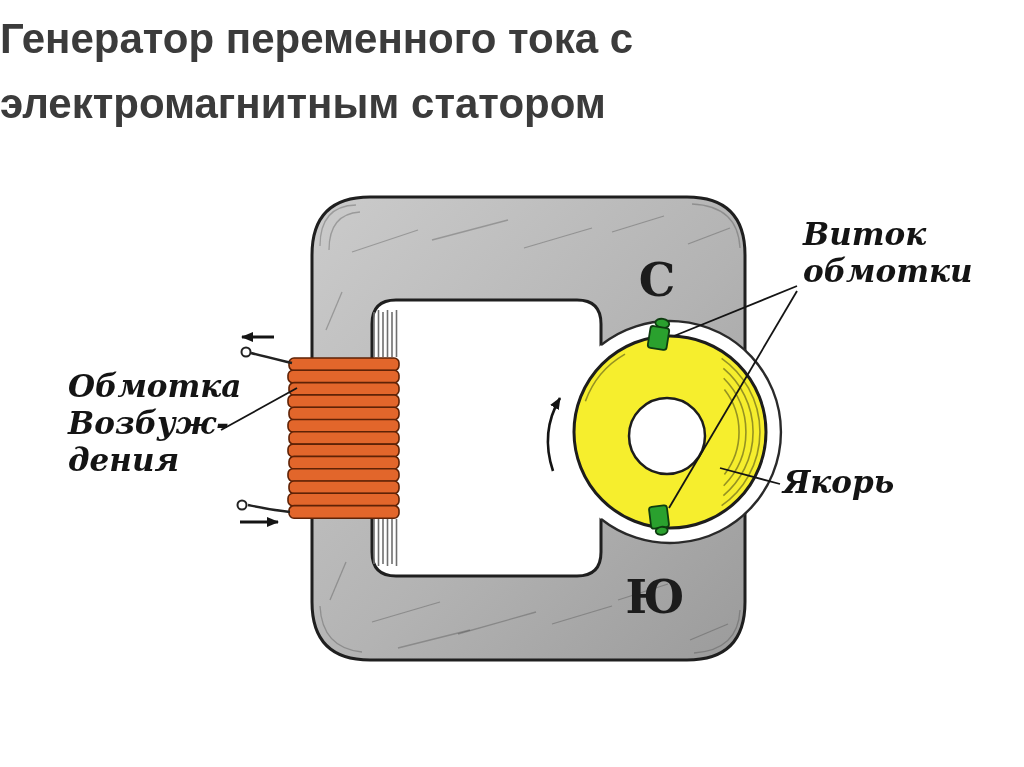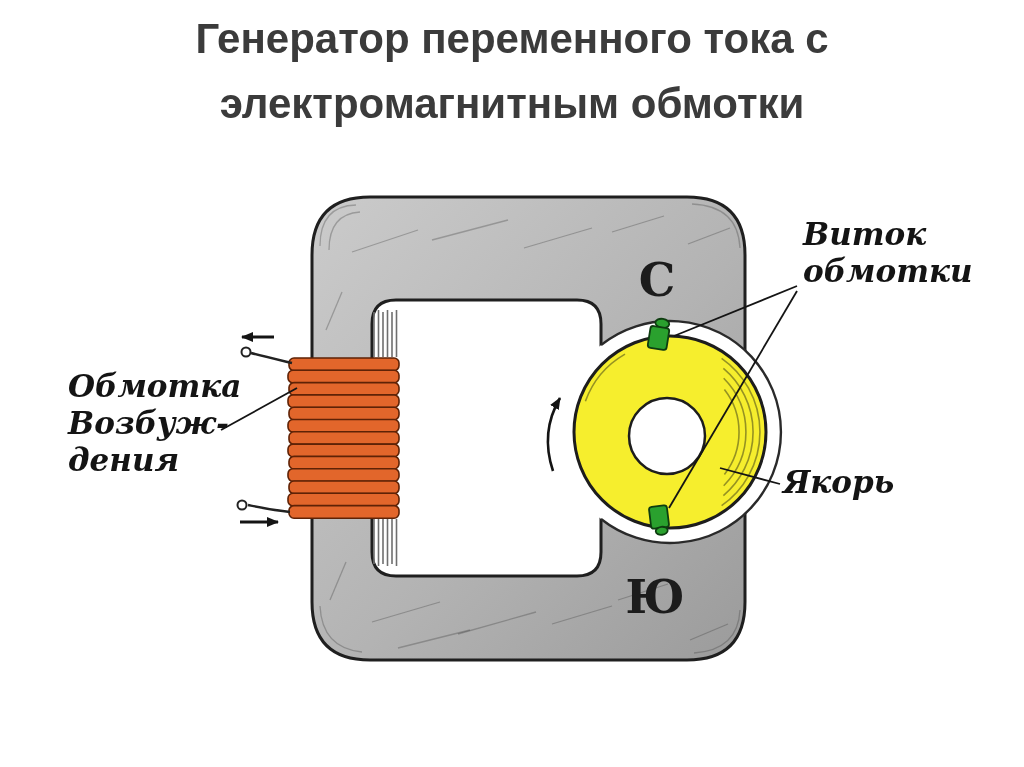--- a/index.html
+++ b/index.html
@@ -2,39 +2,39 @@
 <html><head>
 <meta charset="utf-8">
 <style>
   html,body{margin:0;padding:0;}
   body{
     width:1024px;height:767px;background:#ffffff;overflow:hidden;position:relative;
     font-family:"Liberation Sans",sans-serif;
   }
   .title{
     position:absolute;top:6px;left:0;width:100%;
-    text-align:center;font-weight:bold;font-size:42px;line-height:1.55;
+    font-weight:bold;font-size:42px;line-height:1.55;
     color:#3b3b3b;
   }
   .diagram-svg{position:absolute;left:0;top:0;}
   .hand{
     font-family:"DejaVu Serif",serif;font-style:italic;font-weight:bold;
     font-size:31px;fill:#141414;
   }
   .pole{
     font-family:"DejaVu Serif",serif;font-weight:bold;
     font-size:46px;fill:#1c1c1c;
   }
 </style>
 </head>
 <body>
 
 <div class="title">
   <div>Генератор переменного тока с</div>
-  <div>электромагнитным обмотки</div>
+  <div>электромагнитным статором</div>
 </div>
 
 <svg class="diagram-svg" width="1024" height="767" viewBox="0 0 1024 767">
   <defs>
     <linearGradient id="frameGrad" x1="0" y1="0" x2="1" y2="1">
       <stop offset="0" stop-color="#cbcbcb"></stop>
       <stop offset="0.55" stop-color="#b3b3b3"></stop>
       <stop offset="1" stop-color="#9b9b9b"></stop>
     </linearGradient>
     <marker id="arrow" markerWidth="13" markerHeight="11" refX="11" refY="5" orient="auto" markerUnits="userSpaceOnUse">

